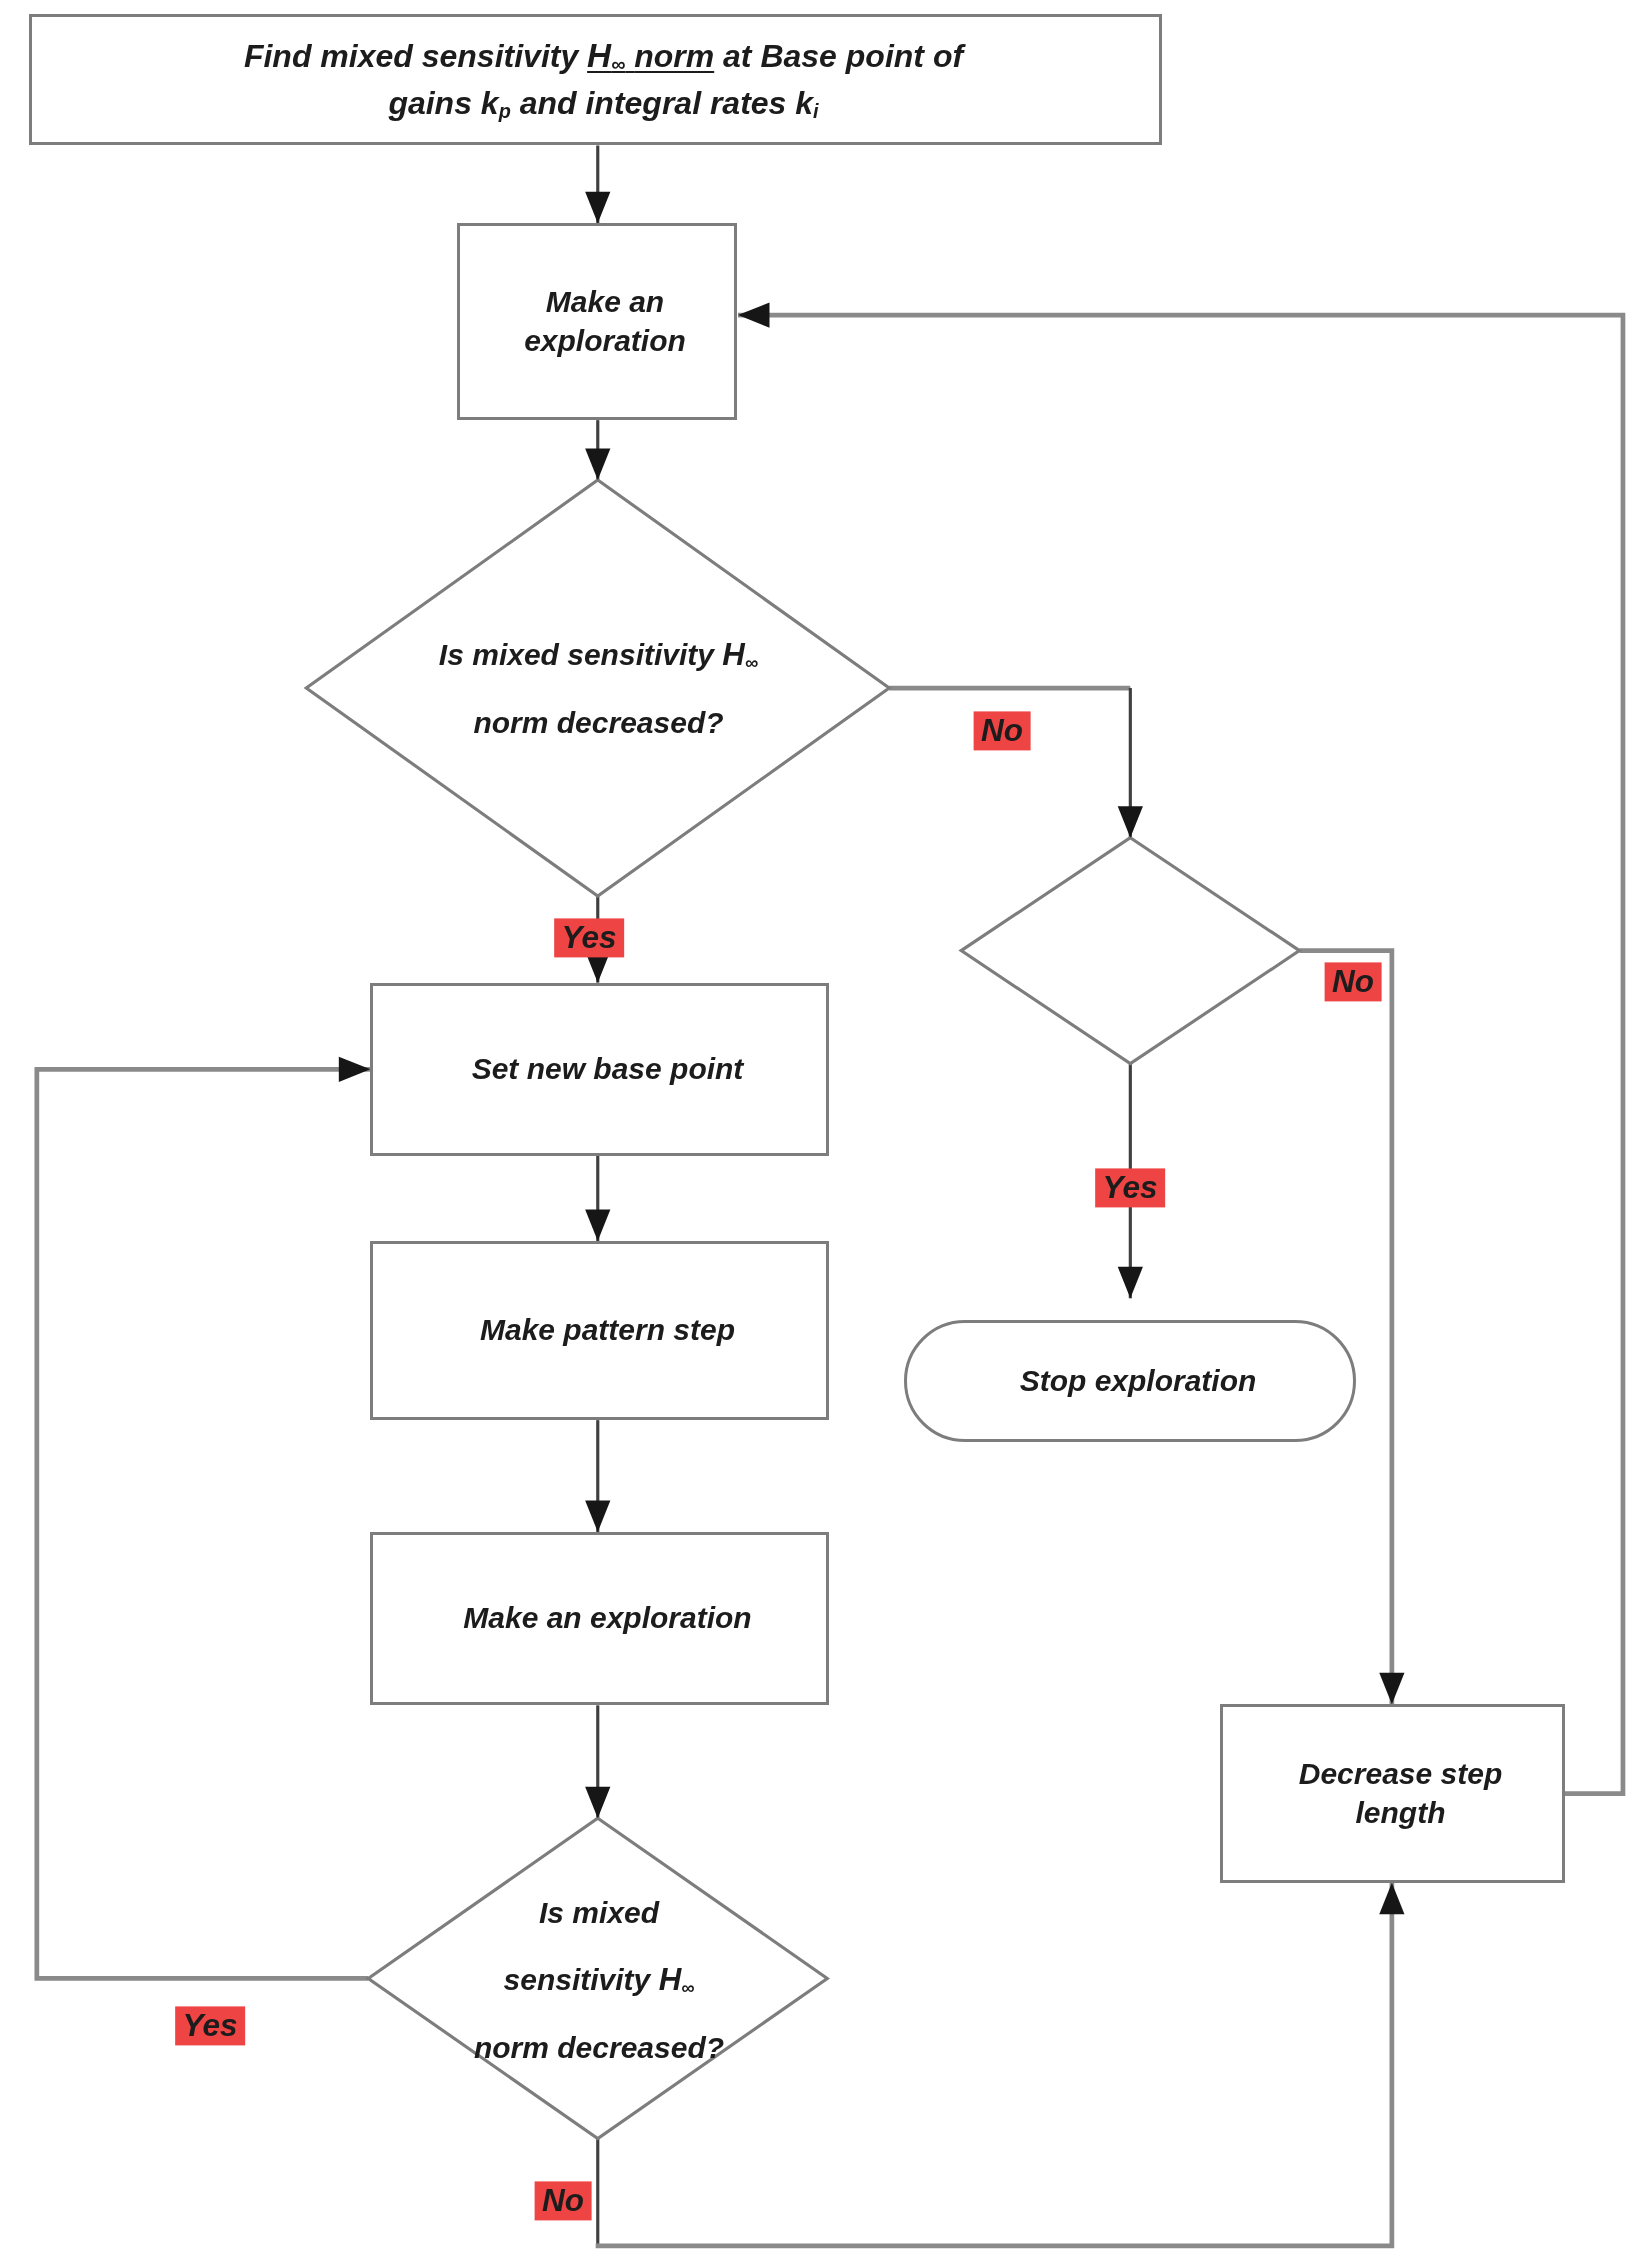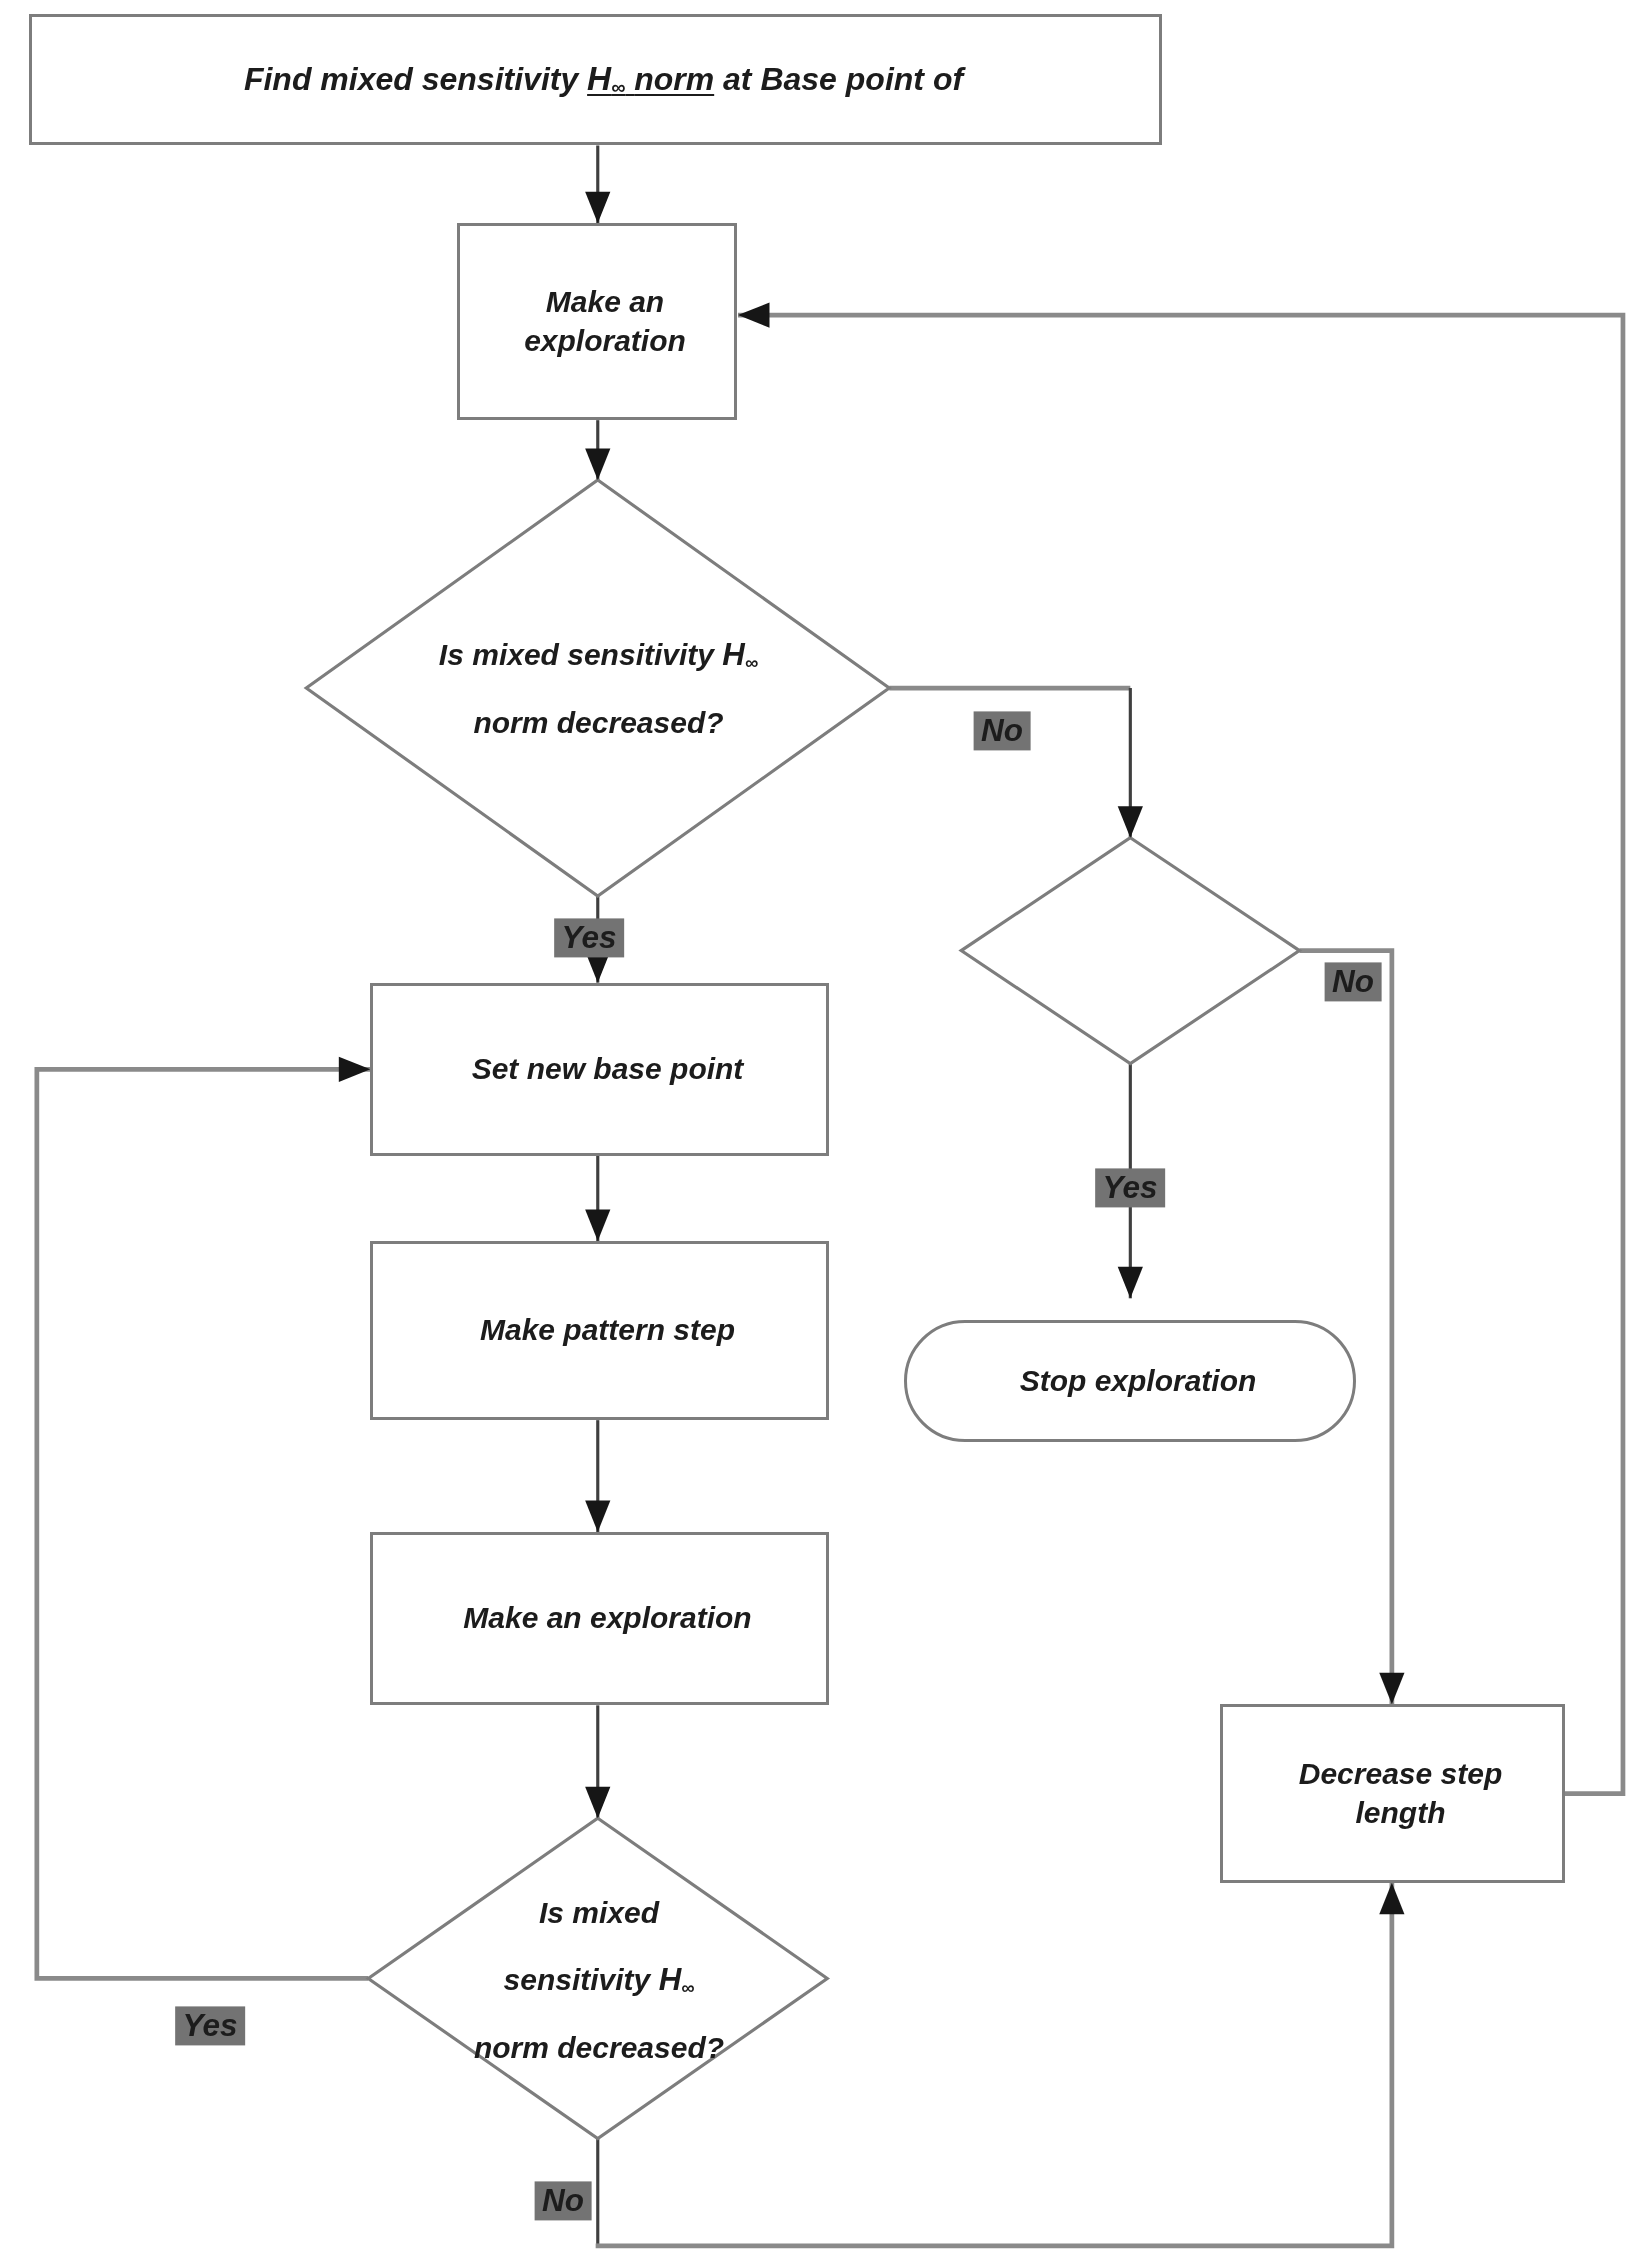--- a/index.html
+++ b/index.html
@@ -42,21 +42,21 @@
     font-style: italic;
     font-weight: bold;
     font-size: 30px;
     line-height: 1.26;
     gap: 29px;
   }
 
   .edge-label {
     position: absolute;
     transform: translate(-50%, -50%);
-    background: #737373;
+    background: #ef4444;
     padding: 1.1px 7.4px;
     font-style: italic;
     font-weight: bold;
     font-size: 31.5px;
     white-space: nowrap;
   }
 
   sub { font-size: 0.62em; line-height: 0; vertical-align: -0.22em; }
   .h-norm-group { text-decoration: underline; text-decoration-thickness: 2.1px; text-underline-offset: 4.2px; }
   .h-sym { font-size: 1.04em; }
@@ -101,20 +101,26 @@
     <polygon points="645,2012 645,2060 705,2036" fill="#161616"></polygon>
     <polygon points="1465,576 1465,624 1405,600" fill="#161616"></polygon>
   </svg>
 
   <div class="node start-box" style="left:29px; top:14px; width:1133px; height:131px;">
     <div>
       <div>
         <span>Find mixed sensitivity</span>
         <span class="h-norm-group"><span class="h-sym">H</span><sub>∞</sub> <span>norm</span></span>
         <span>at Base point of</span>
+      </div>
+      <div>
+        <span>gains</span>
+        <span><span>k</span><sub>p</sub></span>
+        <span>and integral rates</span>
+        <span><span>k</span><sub>i</sub></span>
       </div>
     </div>
   </div>
 
   <div class="node" style="left:457px; top:223px; width:280px; height:197px;">
     <div>
       <div>Make an</div>
       <div>exploration</div>
     </div>
   </div>

